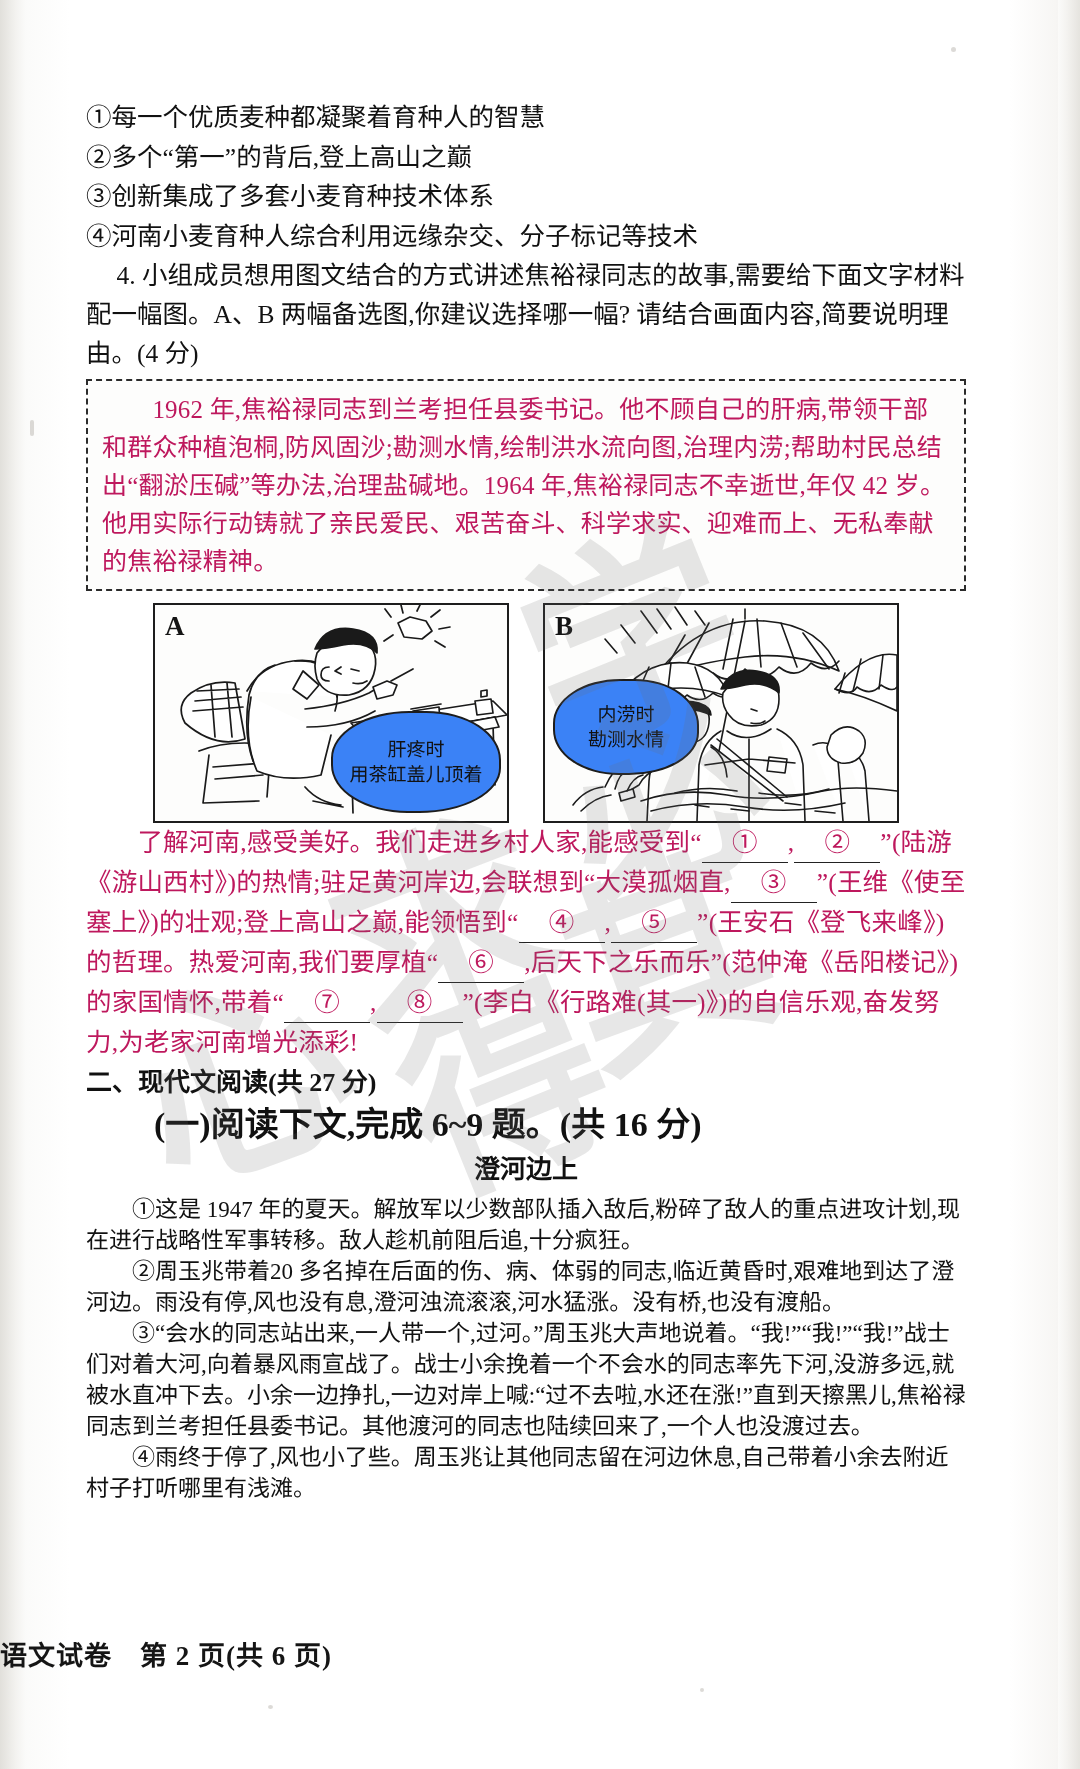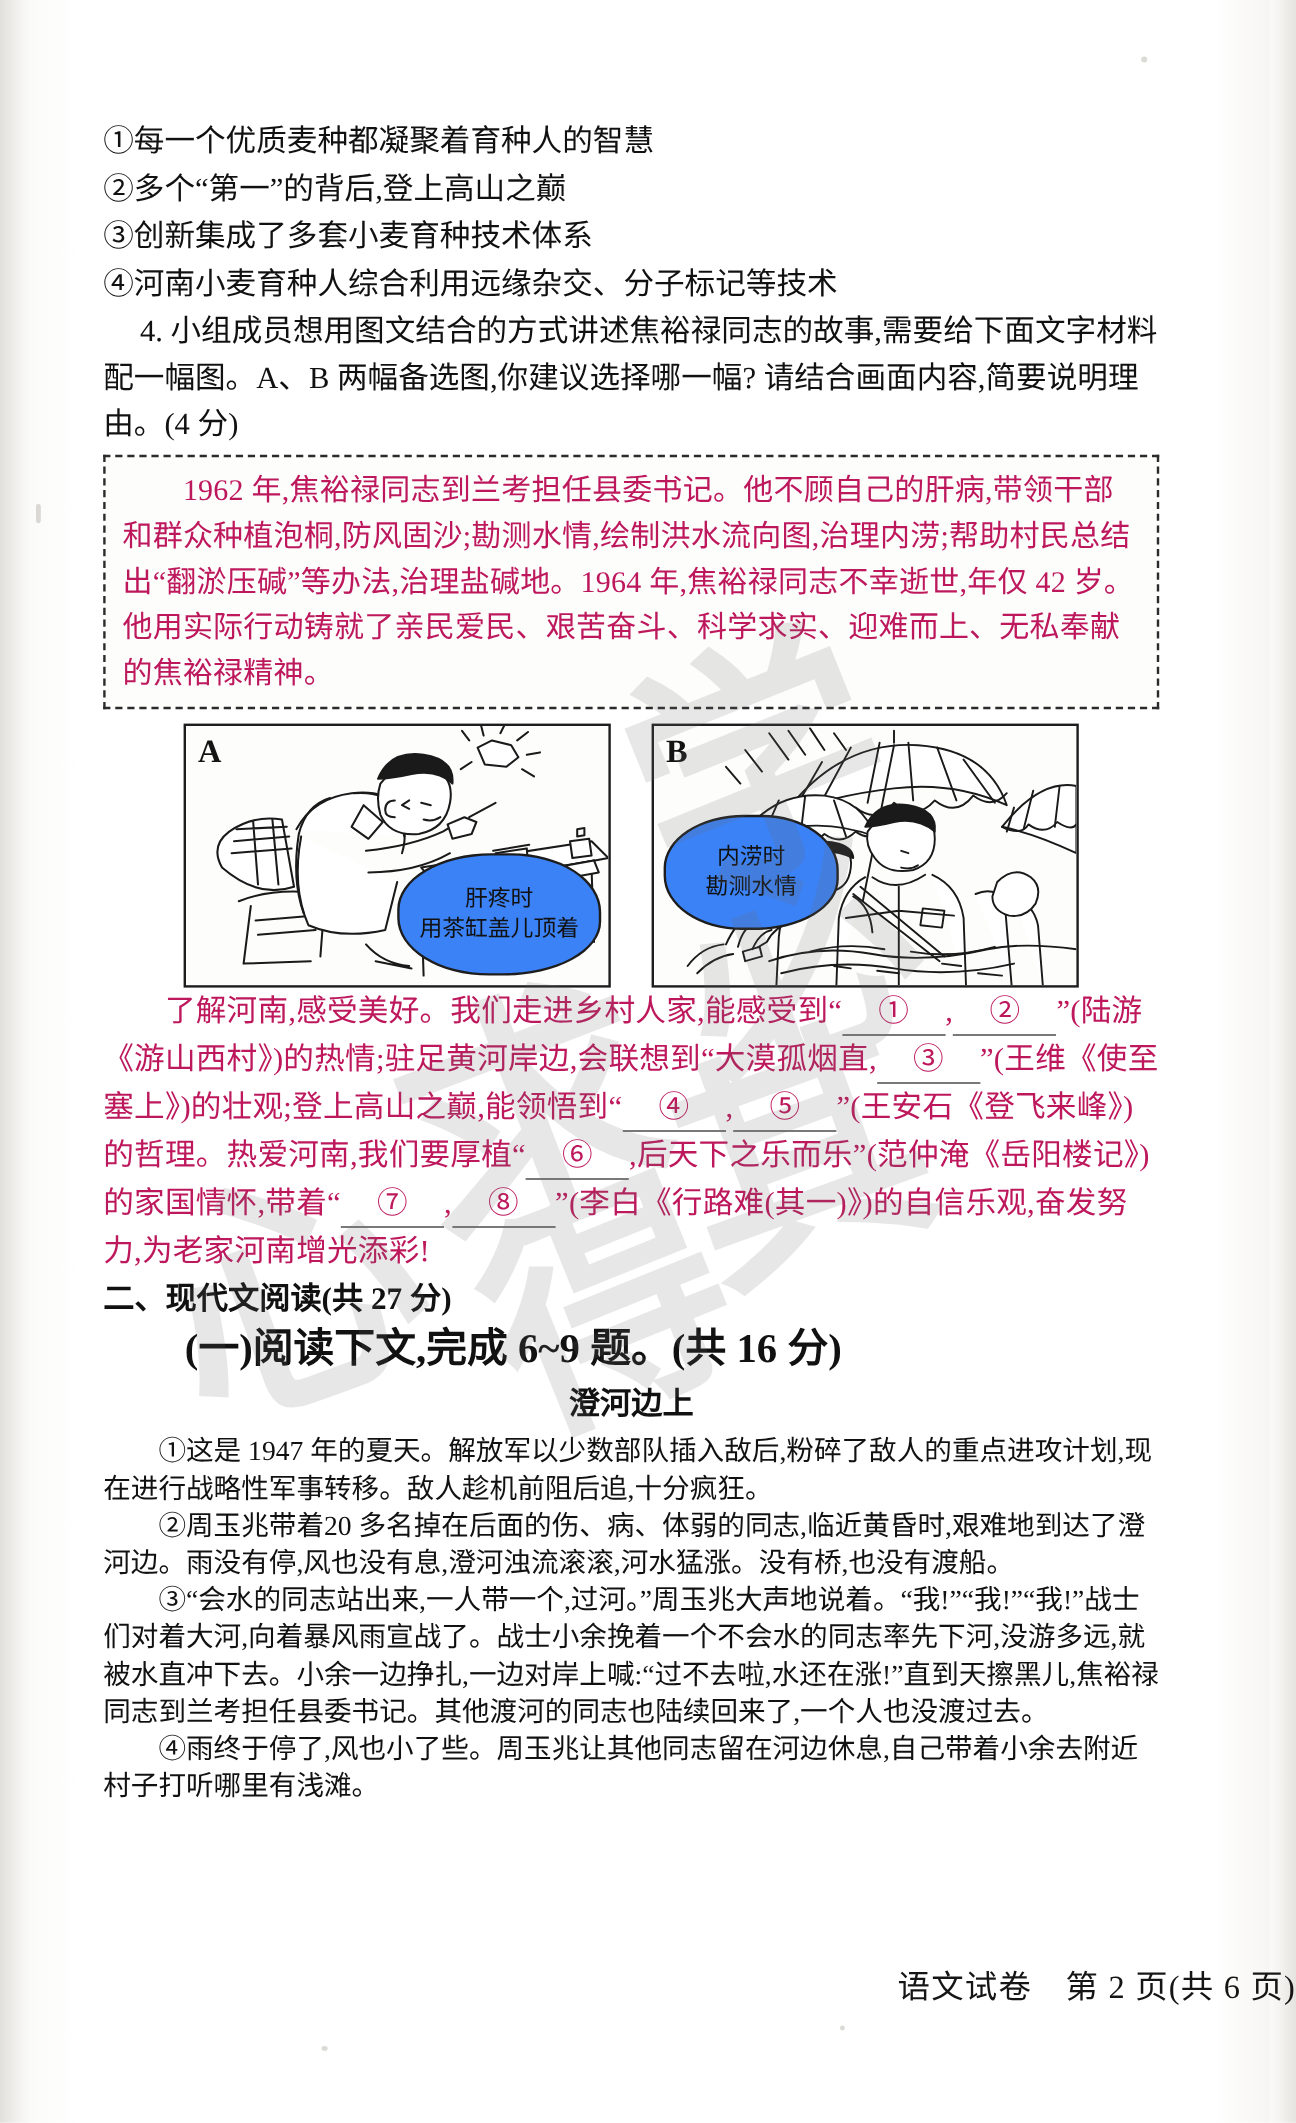--- a/index.html
+++ b/index.html
@@ -134,23 +134,23 @@
     font-family:"Liberation Serif",serif;
     font-weight:700;
     color:#6e6e6e;
     white-space:nowrap;
   }
 
   
   .footer{
     position:absolute;
     left:0;right:0;bottom:96px;
-    text-align:right;
+    text-align:left;
     font-size:27px;
-    font-weight:400;
+    font-weight:700;
     letter-spacing:1px;
     font-family:"Liberation Serif",serif;
     color:#151515;
   }
 </style>
 </head>
 <body>
 
 <div class="page"></div>
 <div class="scanedge-left"></div>

